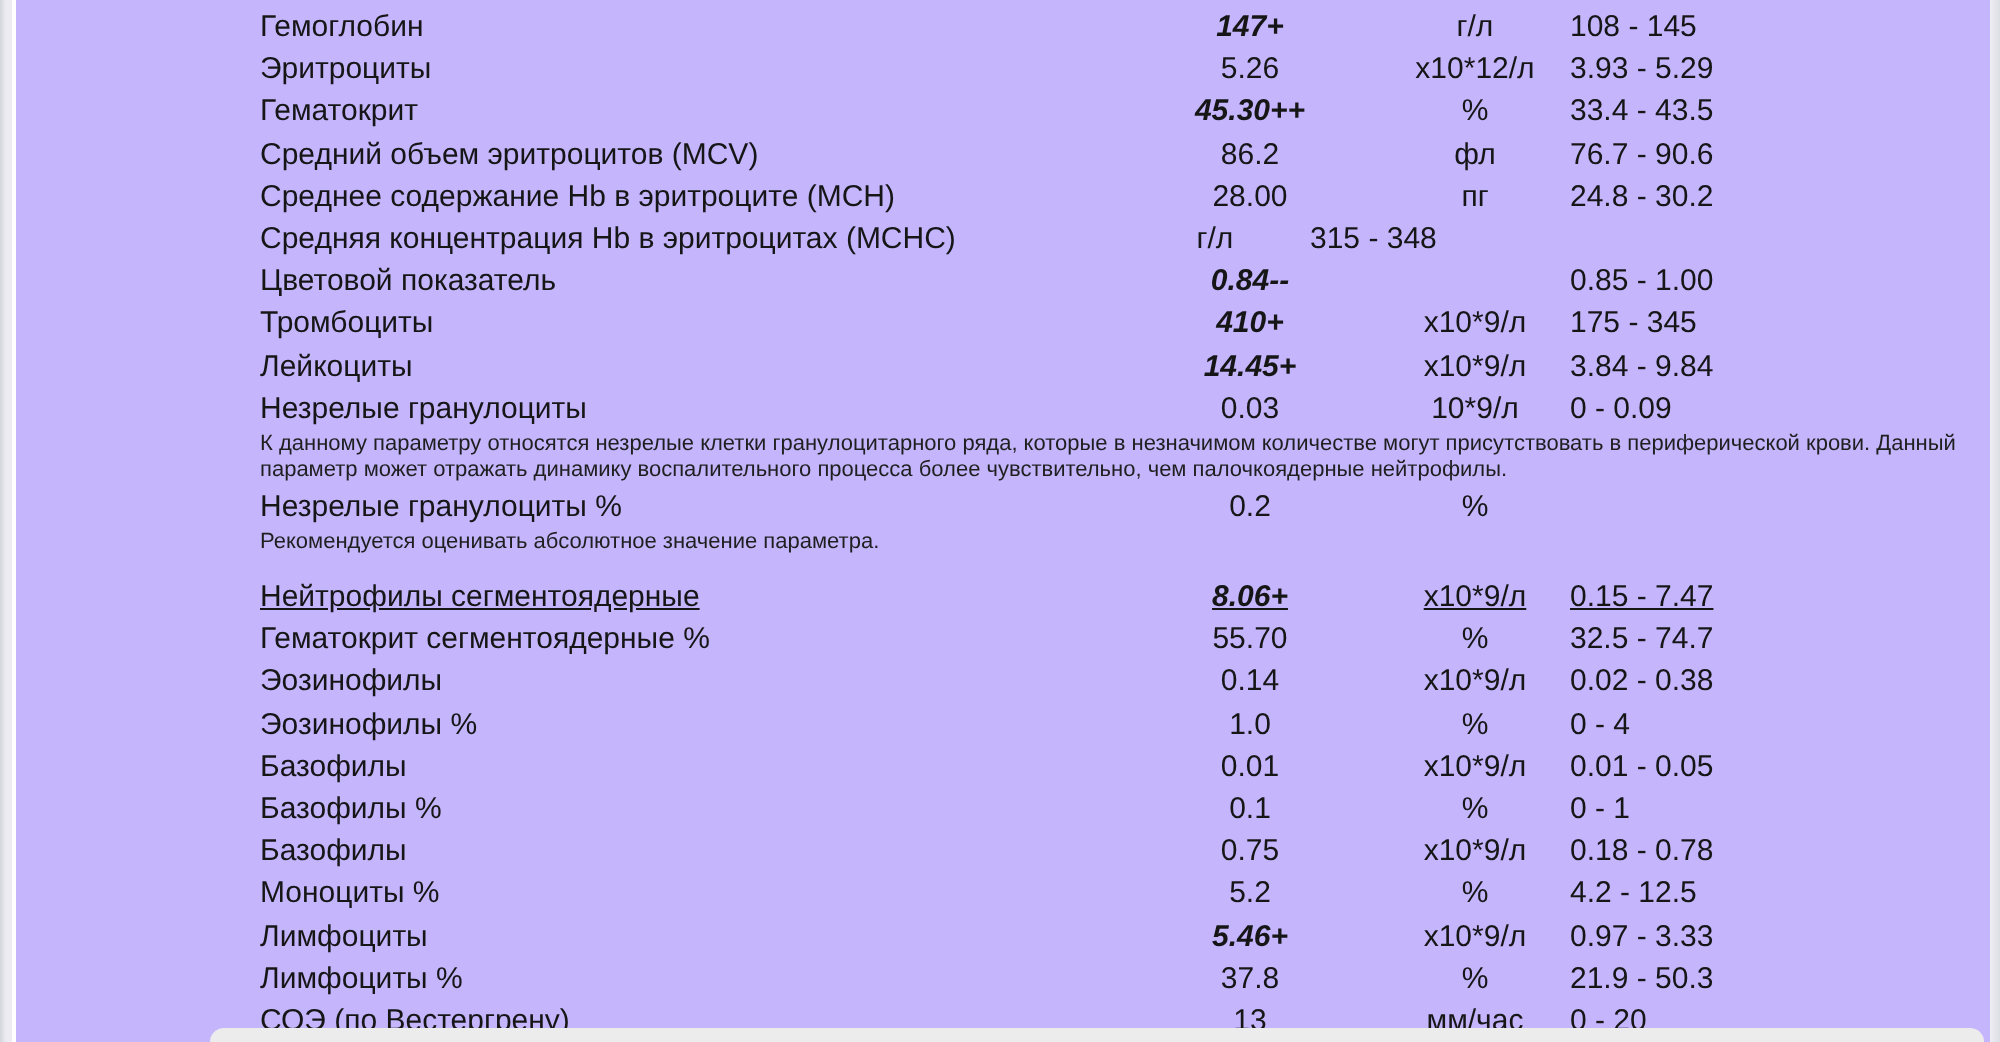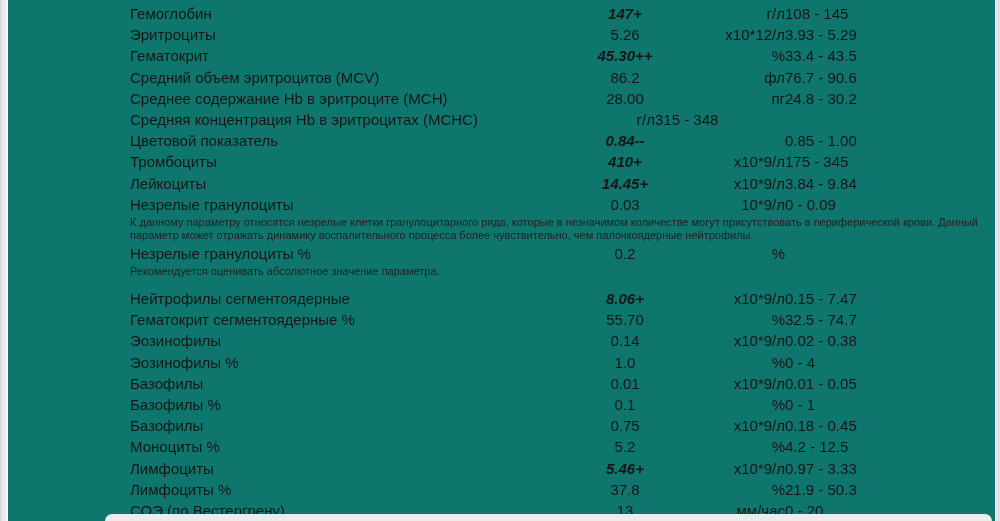--- a/index.html
+++ b/index.html
@@ -1,41 +1,41 @@
 <!DOCTYPE html>
 <html><head>
 <meta charset="utf-8">
 <style>
   * { margin: 0; padding: 0; box-sizing: border-box; }
   html, body { width: 1000px; height: 521px; background: #ffffff; overflow: hidden; }
   body { font-family: "Liberation Sans", sans-serif; color: #161616; }
 
-  .page { position: relative; width: 1000px; height: 521px; background: #0f766e; }
+  .page { position: relative; width: 1000px; height: 521px; background: #c4b5fd; }
 
   .left-strip {
     position: absolute; left: 0; top: 0; width: 8px; height: 100%;
     background: linear-gradient(to right, #d5d5dd 0px, #ebebf1 3px, #eeedf3 8px);
     border-right: 2px solid #ffffff;
   }
   .right-strip {
     position: absolute; right: 0; top: 0; width: 5px; height: 100%;
     background: linear-gradient(to left, #dddde5 0px, #ededf2 5px);
   }
   .bottom-band {
     position: absolute; left: 105px; right: 8px; bottom: 0; height: 7px;
     background: #ececec; border-radius: 8px 8px 0 0;
   }
 
   .content { position: absolute; left: 130px; top: 3px; right: 15px; }
 
   .row { display: flex; align-items: center; line-height: 21.2px; font-size: 15px; }
-  .row.space-before { margin-top: 10px; }
+  .row.space-before { margin-top: 10px; text-decoration: underline; }
   .c-name  { width: 430px; text-align: left;   white-space: nowrap; }
   .c-value { width: 130px; text-align: center; white-space: nowrap; }
-  .c-unit  { width:  95px; text-align: right; white-space: nowrap; }
+  .c-unit  { width:  95px; text-align: center; white-space: nowrap; }
   .c-range { width: 170px; text-align: left; white-space: nowrap; }
   .flagged { font-weight: 700; font-style: italic; }
 
   .note {
     font-size: 11px; line-height: 12.6px;
     color: #1f1f1f; margin: 1px 0 2px 0; max-width: 860px;
   }
 </style>
 </head>
 <body>
@@ -144,21 +144,21 @@
       <div class="row">
         <div class="c-name">Базофилы %</div>
         <div class="c-value">0.1</div>
         <div class="c-unit">%</div>
         <div class="c-range">0 - 1</div>
       </div>
       <div class="row">
         <div class="c-name">Базофилы</div>
         <div class="c-value">0.75</div>
         <div class="c-unit">х10*9/л</div>
-        <div class="c-range">0.18 - 0.45</div>
+        <div class="c-range">0.18 - 0.78</div>
       </div>
       <div class="row">
         <div class="c-name">Моноциты %</div>
         <div class="c-value">5.2</div>
         <div class="c-unit">%</div>
         <div class="c-range">4.2 - 12.5</div>
       </div>
       <div class="row">
         <div class="c-name">Лимфоциты</div>
         <div class="c-value flagged">5.46+</div>

